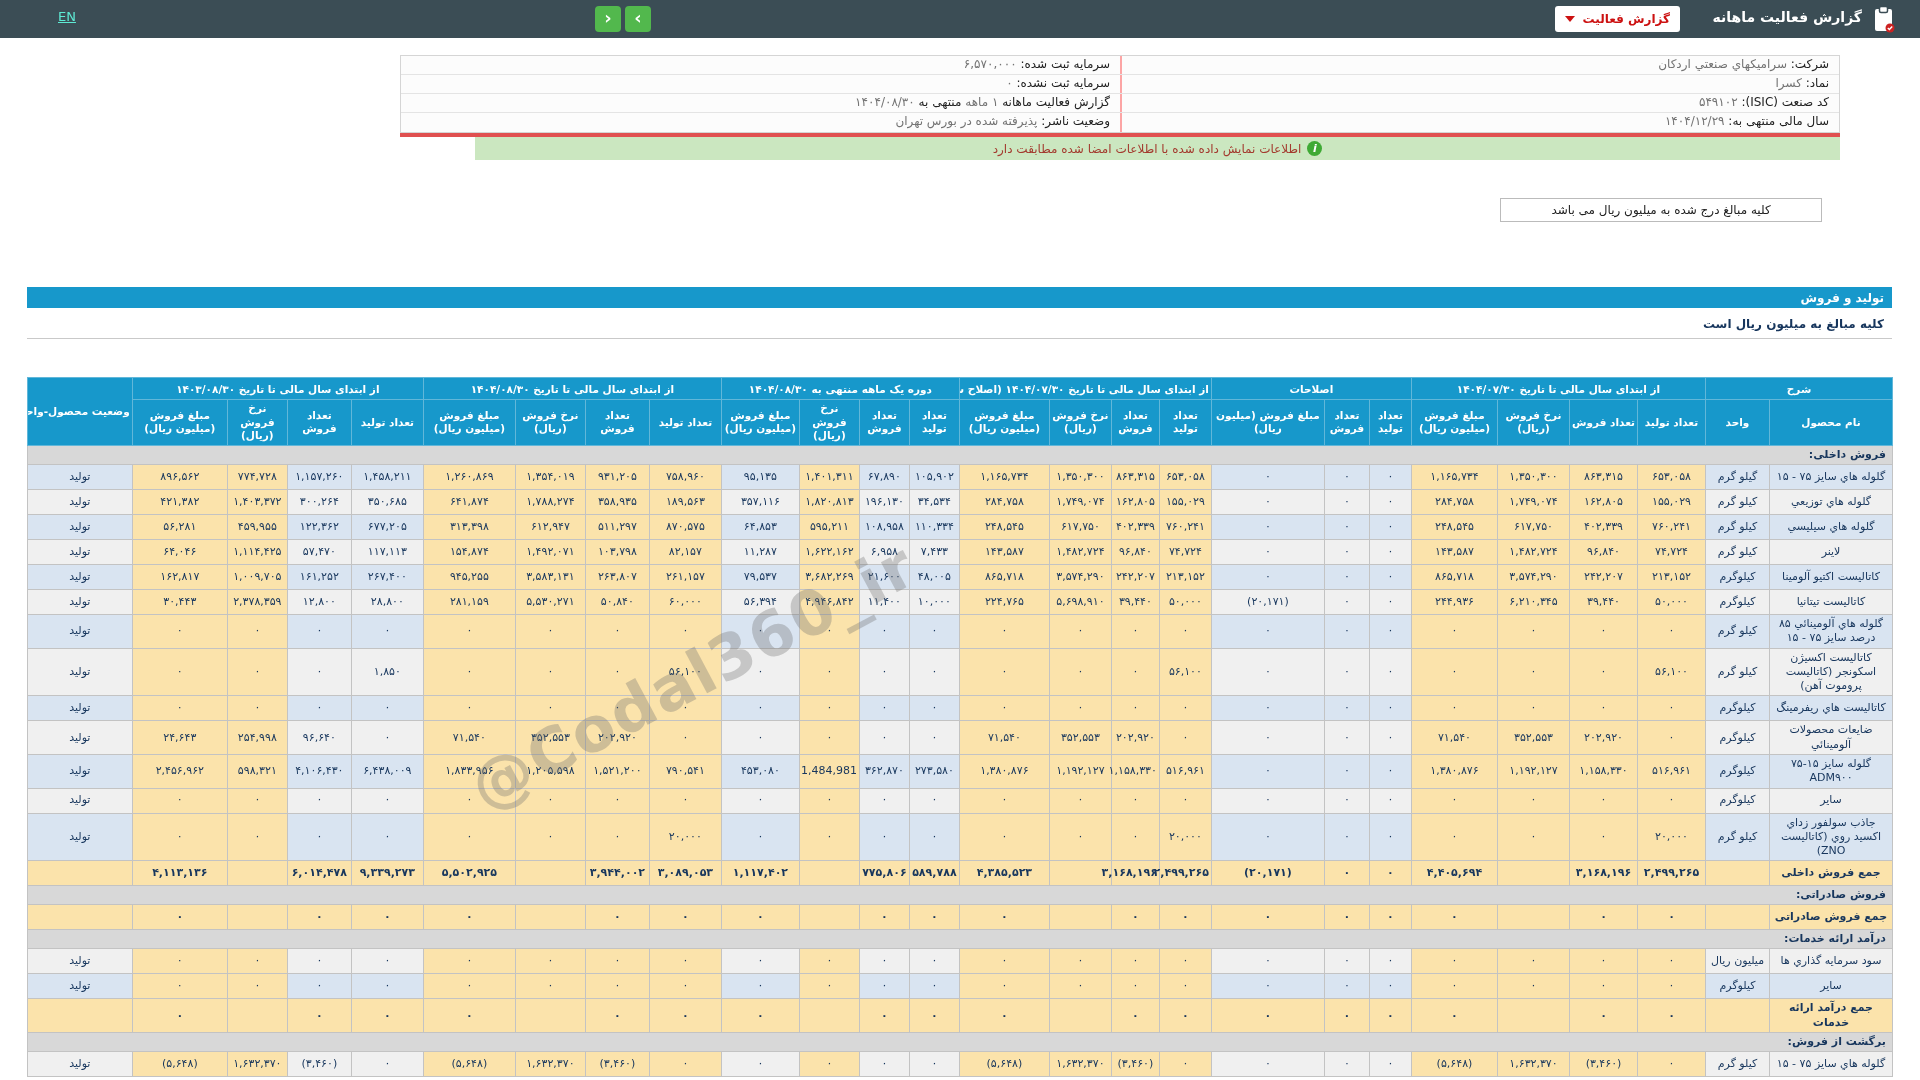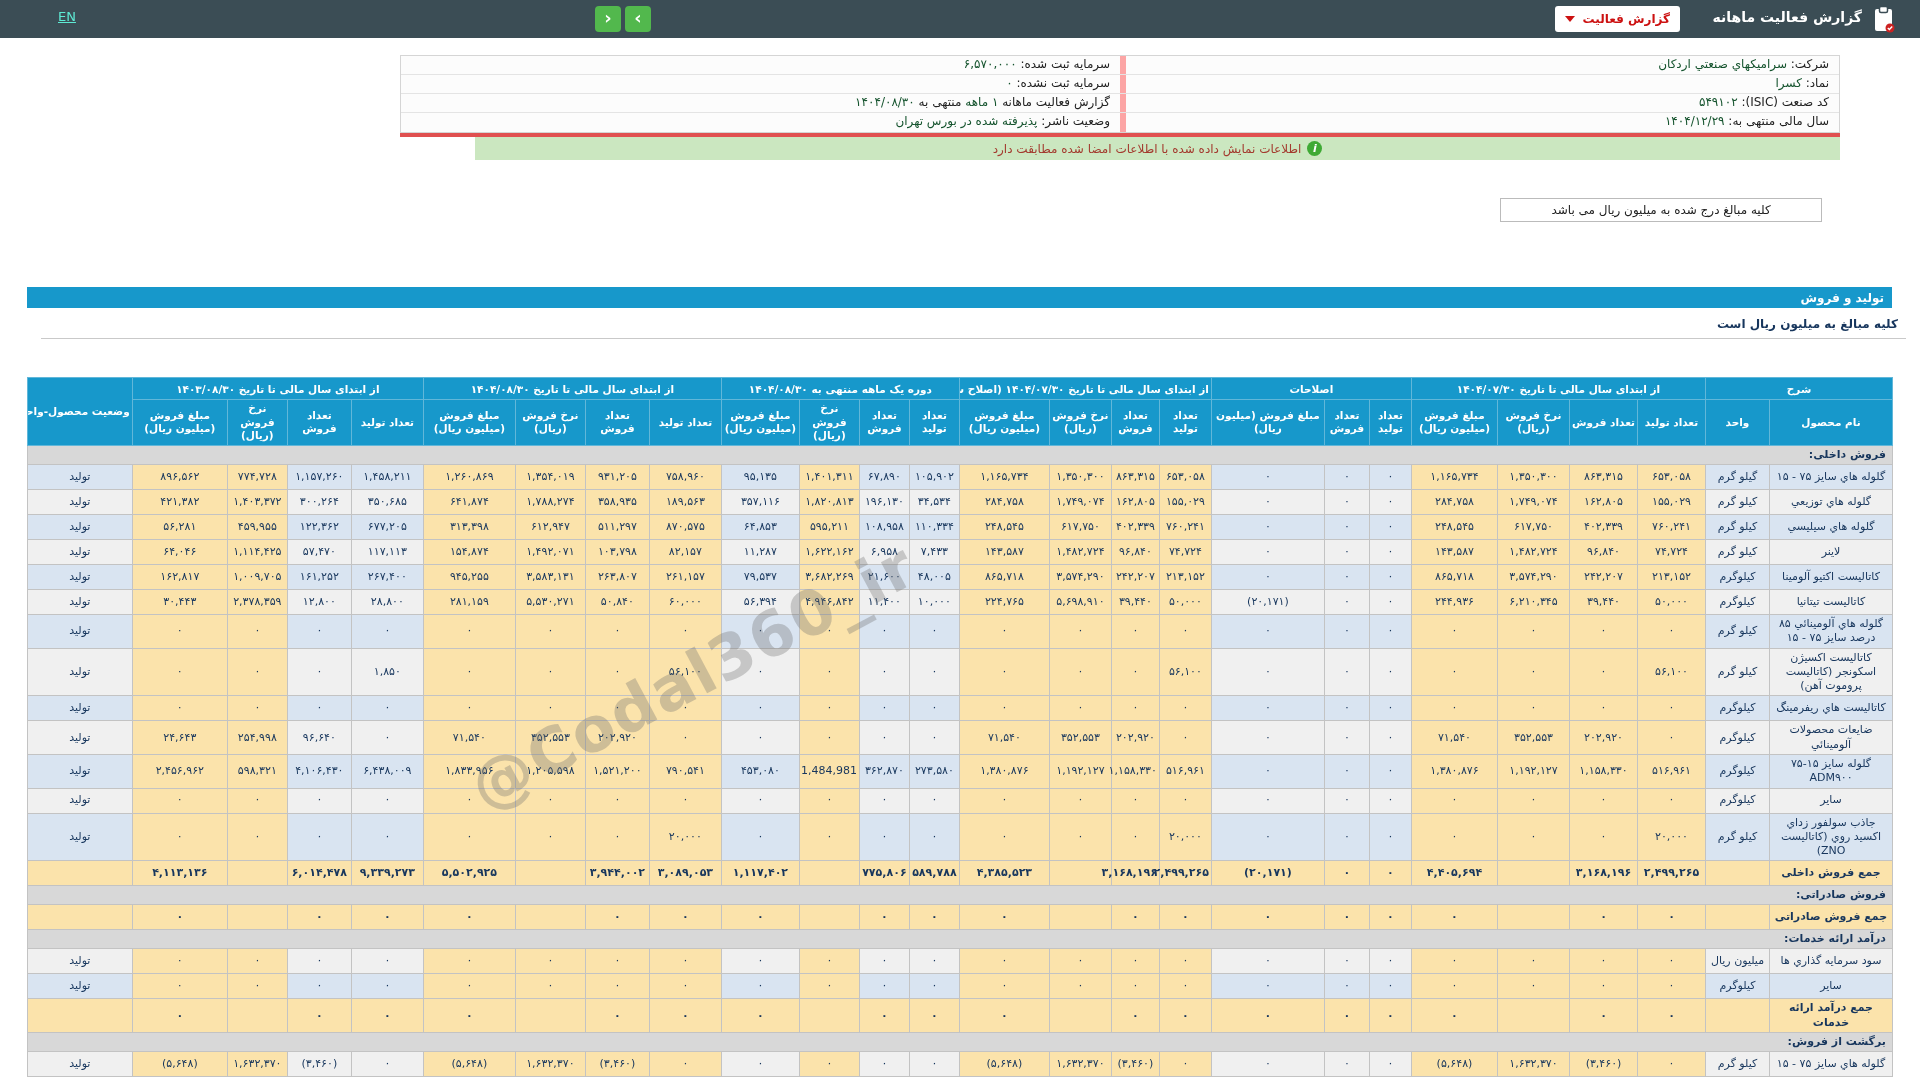--- a/index.html
+++ b/index.html
@@ -19,36 +19,36 @@
     border-top:6px solid #cc1111; display:inline-block; }
   .navbtn { position:absolute; top:6px; width:26px; height:26px; background:#52b84d; border-radius:4px;
     color:#fff; font-size:18px; font-weight:bold; text-align:center; line-height:24px; cursor:pointer; }
   .btn-next { left:595px; } .btn-prev { left:625px; }
 
   
   .info { position:absolute; right:80px; top:55px; width:1440px; border:1px solid #d5d5d5; background:#fcfcfc; }
   .info .irow { display:flex; border-bottom:1px solid #e4e4e4; height:19px; }
   .info .irow:last-child { border-bottom:none; }
   .info .icell { width:50%; padding:1px 10px; font-size:12px; color:#222; text-align:right;
-    border-left:6px solid #fca5a5; white-space:nowrap; overflow:hidden; }
+    border-left:2px solid #fca5a5; white-space:nowrap; overflow:hidden; }
   .info .icell:last-child { border-left:none; }
-  .info .val { color:#14532d;text-align:right; }
+  .info .val { color:#737373;text-align:right; }
   .redline { position:absolute; right:80px; top:133px; width:1440px; height:4px; background:#e05050; }
   .banner { position:absolute; right:80px; top:137px; width:1365px; height:23px; background:#cbe7c0;
     display:flex; align-items:center; justify-content:center; gap:6px; }
   .banner .txt { color:#a33a2e; font-size:12px; font-weight:normal; }
   .info-ico { width:15px; height:15px; border-radius:50%; background:#3faa35; color:#fff;
     font-size:11px; font-weight:bold; text-align:center; line-height:15px; font-style:italic; }
   .mrbox { position:absolute; right:98px; top:198px; width:322px; height:24px; border:1px solid #bbb;
     background:#fff; font-size:12px; color:#222; text-align:center; line-height:22px; }
 
   
   .secbar { position:absolute; right:28px; top:287px; width:1865px; height:21px; background:#1798cb;
     color:#fff; font-size:12px; font-weight:bold; padding:4px 8px; }
-  .noterow { position:absolute; right:14px; top:312px; width:1865px; height:27px; background:#fff;
+  .noterow { position:absolute; right:28px; top:312px; width:1865px; height:27px; background:#fff;
     border-bottom:1px solid #c9c9c9; color:#17365d; font-size:12px; font-weight:bold; padding:5px 8px; }
 
   
   .twrap { position:absolute; right:27px; top:377px; width:1866px; }
   table.main { border-collapse:collapse; table-layout:fixed; width:1865px; direction:rtl; }
   table.main th { background:#1798cb; color:#fff; font-weight:bold; font-size:10.5px;
     border:1px solid #61b7d9; padding:2px 2px; text-align:center; vertical-align:middle; }
   table.main thead tr.grp th { white-space:nowrap; overflow:hidden; height:22px; }
   table.main thead tr.sub th { height:44px; line-height:1.3; }
   table.main td { border:1px solid #c3c3c3; font-size:11px; color:#17365d; text-align:center;

